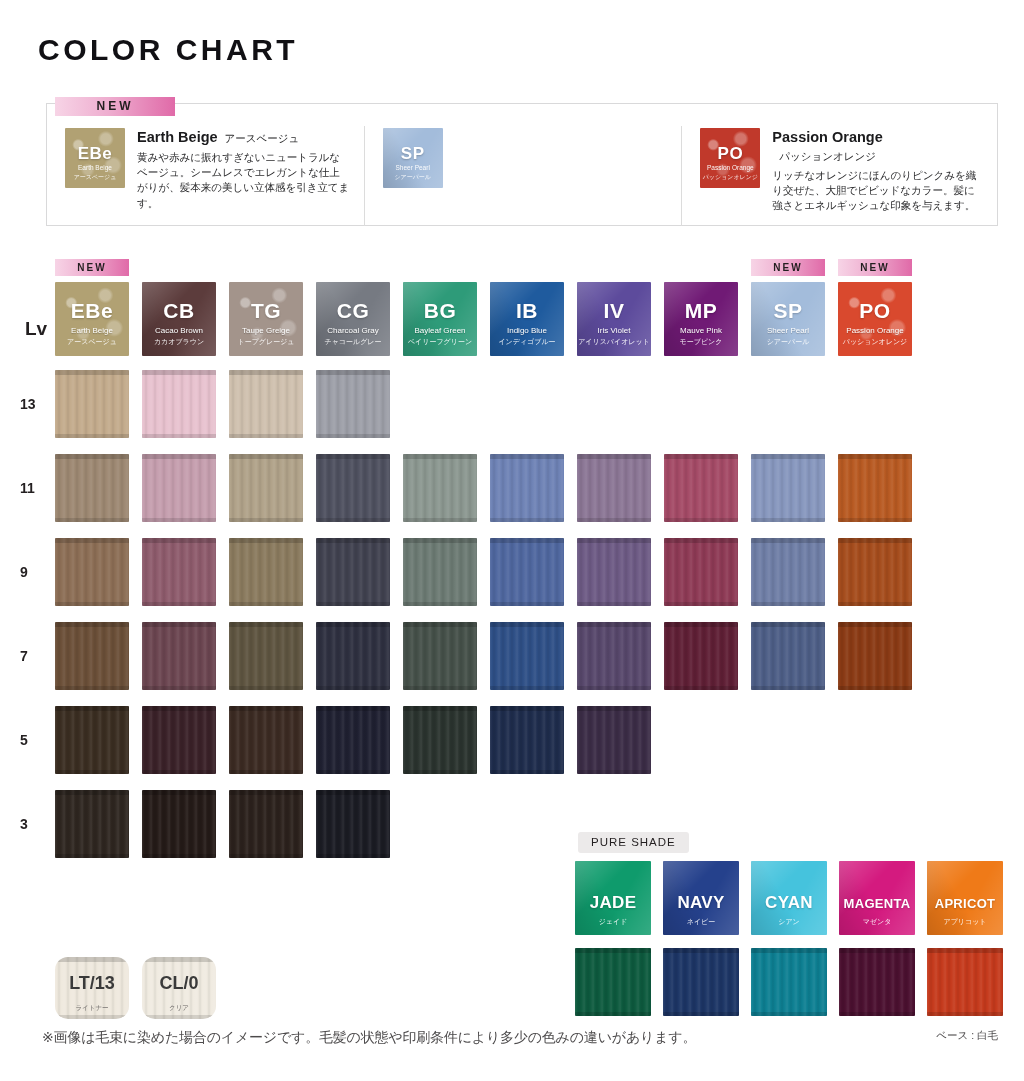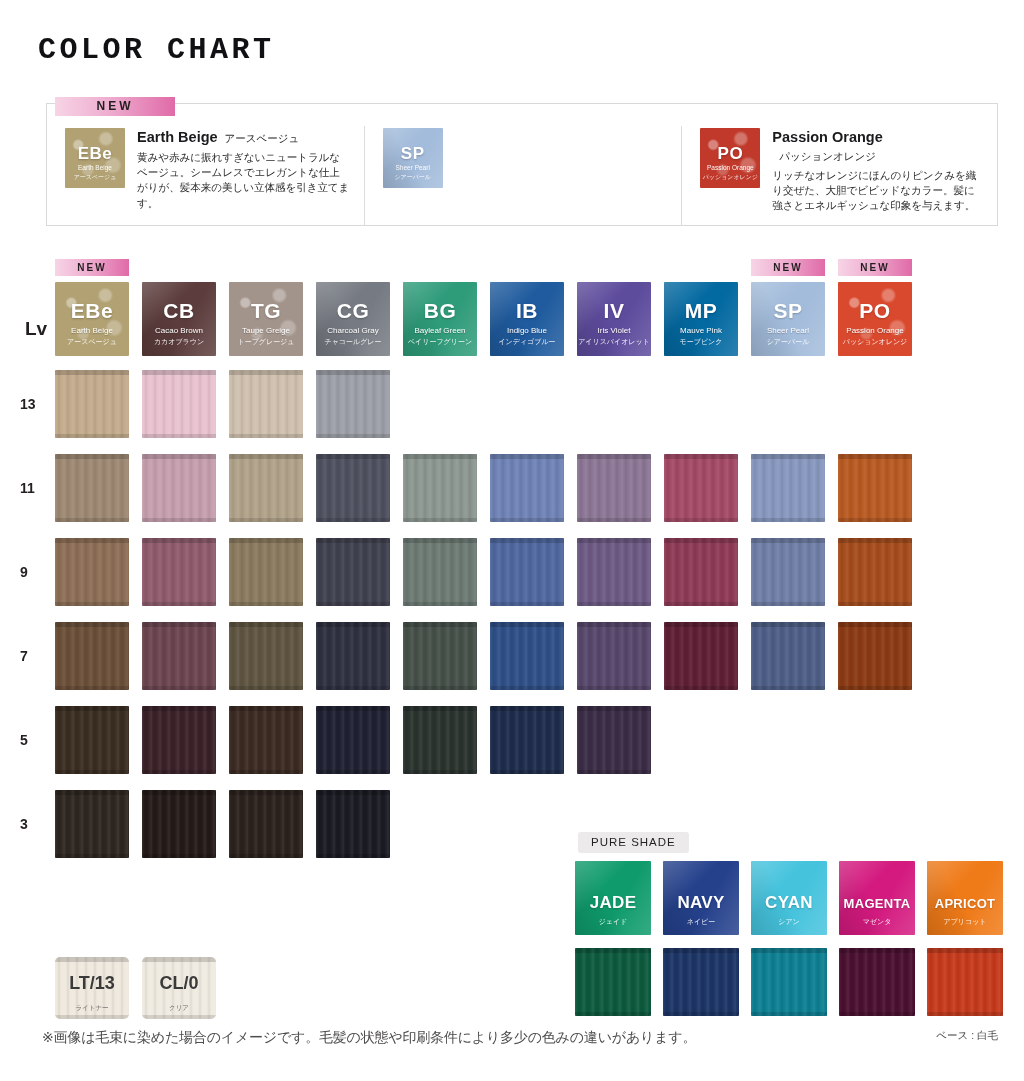--- a/index.html
+++ b/index.html
@@ -14,21 +14,21 @@
   .page { position: relative; width: 1024px; height: 1081px; }
 
   
   .page-title {
     position: absolute;
     left: 38px; top: 33px;
     font-size: 30px;
     font-weight: bold;
     letter-spacing: 3.5px;
     color: #111014;
-    font-family: Liberation Mono, monospace;
+    font-family: Liberation Sans, sans-serif;
   }
 
   
   .new-badge {
     display: inline-block;
     background: linear-gradient(90deg, #f7d4e6 0%, #eeadcf 45%, #e06aa8 100%);
     color: #231f20;
     font-size: 12px;
     font-weight: bold;
     letter-spacing: 2.5px;
@@ -199,21 +199,21 @@
   }
   .ps-swatch {
     position: absolute;
     width: 76px; height: 68px; border-radius: 1px;
   }
 
   
   .base-chip {
     position: absolute;
     width: 74px; height: 62px;
-    overflow: hidden; border-radius: 5px;
+    overflow: hidden; border-radius: 13px;
   }
   .base-chip .bc-abbr {
     position: absolute; left: 0; right: 0; top: 16px;
     text-align: center; color: #3a3a3a;
     font-size: 18px; font-weight: bold;
   }
   .base-chip .bc-en {
     position: absolute; left: 0; right: 0; top: 38px;
     text-align: center; color: #55514f; font-size: 7.5px; margin-top: 44px;
   }
@@ -354,21 +354,21 @@
         <div class="ch-abbr">IB</div>
         <div class="ch-en">Indigo Blue</div>
         <div class="ch-jp">インディゴブルー</div>
       </div>
       <div class="col-head" style="left: 577px; top: 34px; background: rgb(93, 75, 156);">
         <div class="facet"></div>
         <div class="ch-abbr">IV</div>
         <div class="ch-en">Iris Violet</div>
         <div class="ch-jp">アイリスバイオレット</div>
       </div>
-      <div class="col-head" style="left: 664px; top: 34px; background: #0369a1; padding-left: 13px;">
+      <div class="col-head" style="left: 664px; top: 34px; background: #701a75; padding-left: 13px;">
         <div class="facet"></div>
         <div class="ch-abbr">MP</div>
         <div class="ch-en">Mauve Pink</div>
         <div class="ch-jp">モーブピンク</div>
       </div>
       <div class="col-new" style="left: 751px; top: 9px;"><span class="new-badge">NEW</span></div>
       <div class="col-head" style="left: 751px; top: 34px; background: rgb(163, 188, 219);">
         <div class="facet"></div>
         <div class="ch-abbr">SP</div>
         <div class="ch-en">Sheer Pearl</div>

